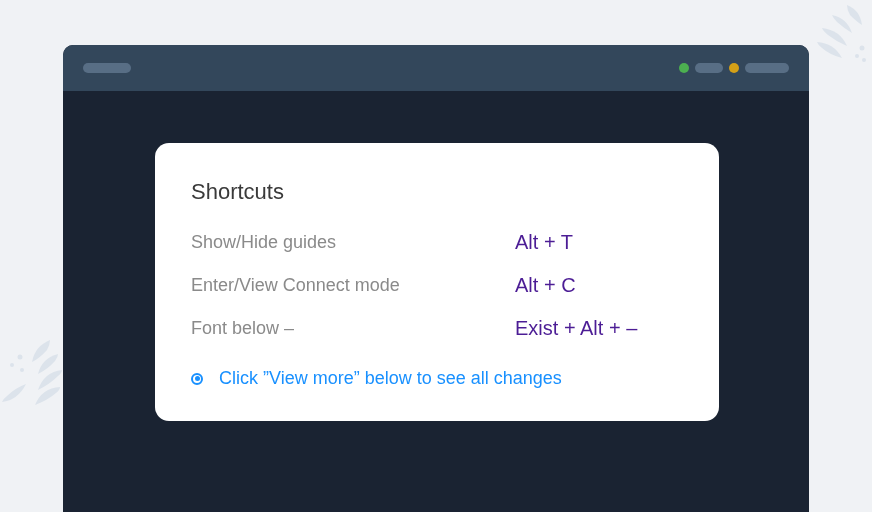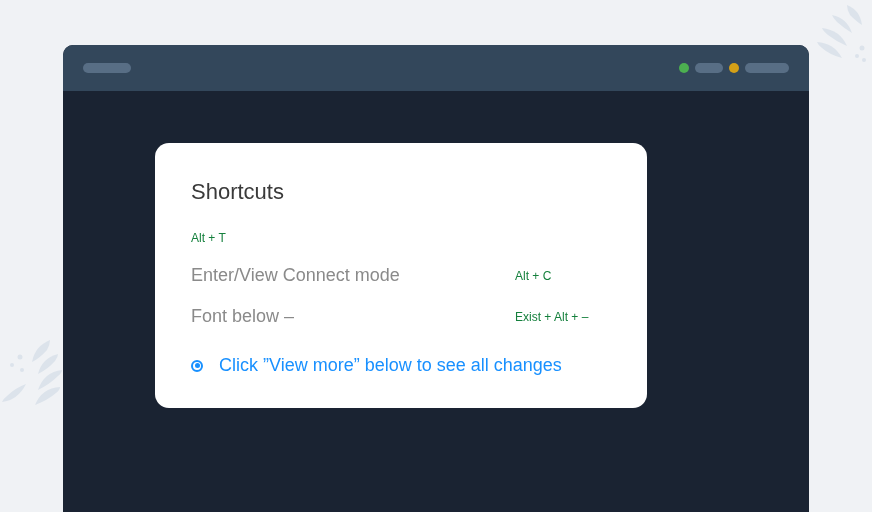--- a/index.html
+++ b/index.html
@@ -99,21 +99,21 @@
     }
     
     .pill-2 {
       width: 44px;
     }
     
     .card {
       position: absolute;
       left: 92px;
       top: 98px;
-      width: 492px;
+      width: 564px;
       background: #ffffff;
       border-radius: 14px;
       padding: 36px 36px 32px 36px;
     }
     
     .card-title {
       font-size: 22px;
       font-weight: 400;
       color: #3a3a3a;
       margin-bottom: 26px;
@@ -126,22 +126,22 @@
     }
     
     .shortcut-label {
       width: 324px;
       font-size: 18px;
       color: #8a8a8a;
       font-weight: 400;
     }
     
     .shortcut-key {
-      font-size: 12px;
-      color: #15803d;
+      font-size: 20px;
+      color: #4c1d95;
       font-weight: 400;
     }
     
     .footer-row {
       display: flex;
       align-items: center;
       margin-top: 28px;
       gap: 16px;
     }
     
@@ -207,20 +207,21 @@
       <div class="pill pill-1"></div>
       <div class="dot dot-yellow"></div>
       <div class="pill pill-2"></div>
     </div>
   </div>
 
   <div class="card">
     <h2 class="card-title">Shortcuts</h2>
 
     <div class="shortcut-row">
+      <div class="shortcut-label">Show/Hide guides</div>
       <div class="shortcut-key">Alt + T</div>
     </div>
 
     <div class="shortcut-row">
       <div class="shortcut-label">Enter/View Connect mode</div>
       <div class="shortcut-key">Alt + C</div>
     </div>
 
 
     <div class="shortcut-row">

